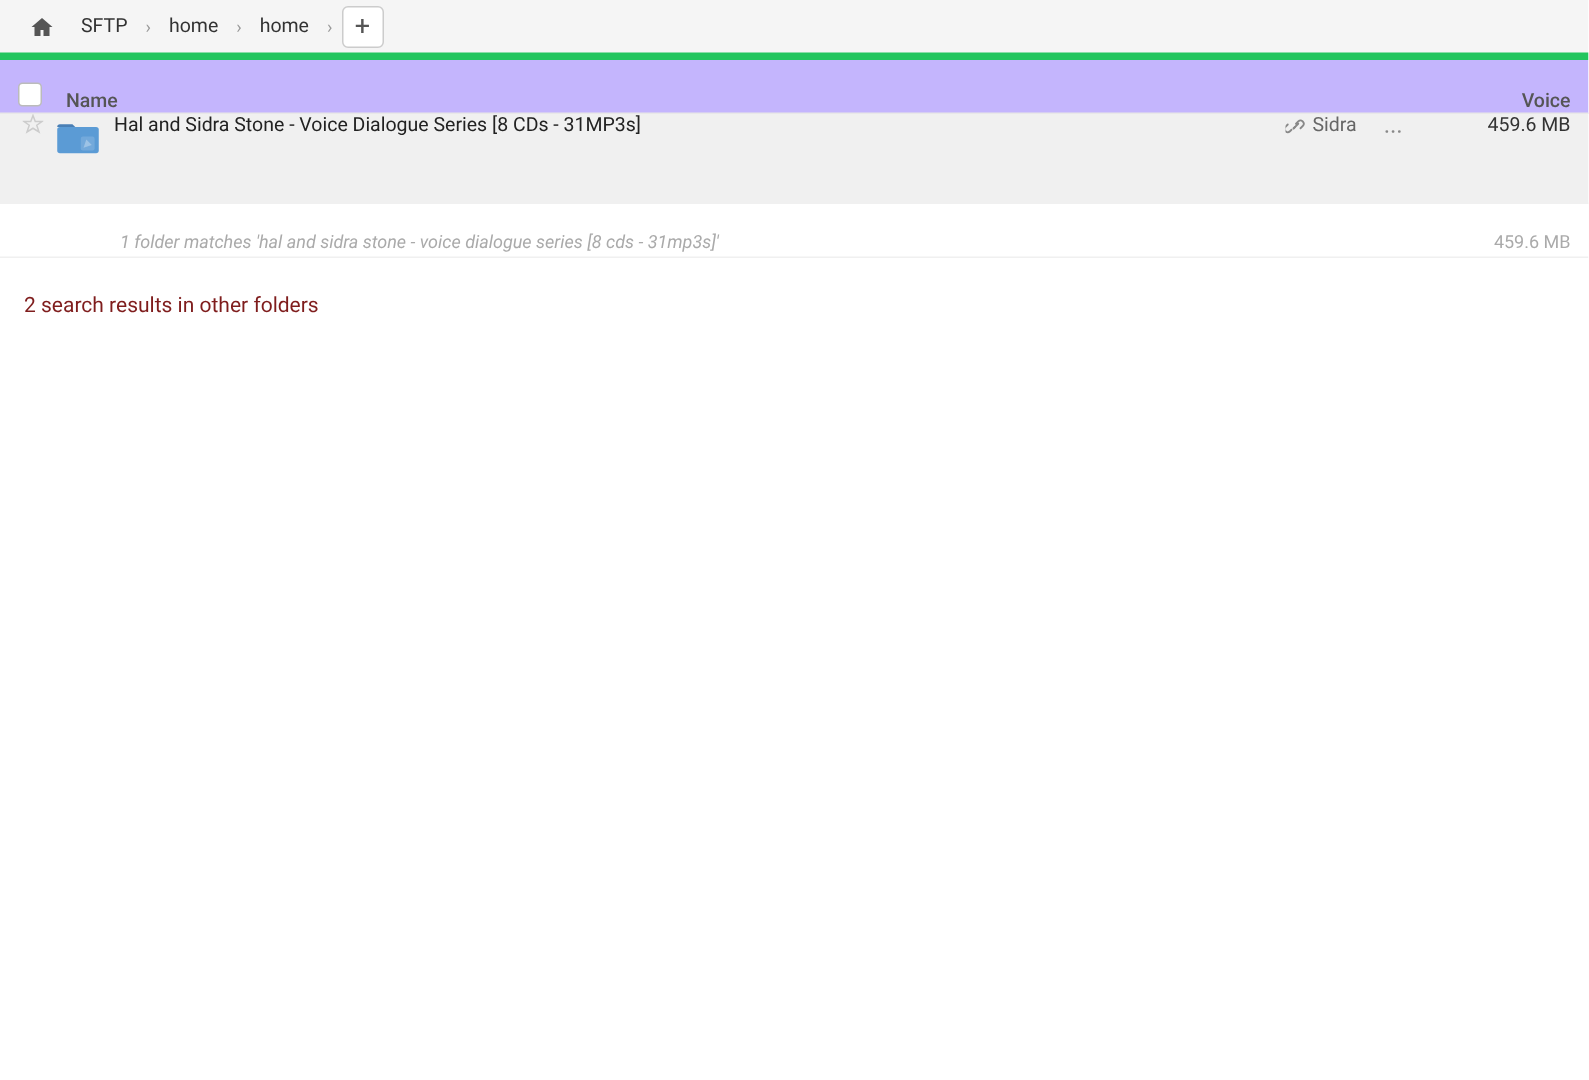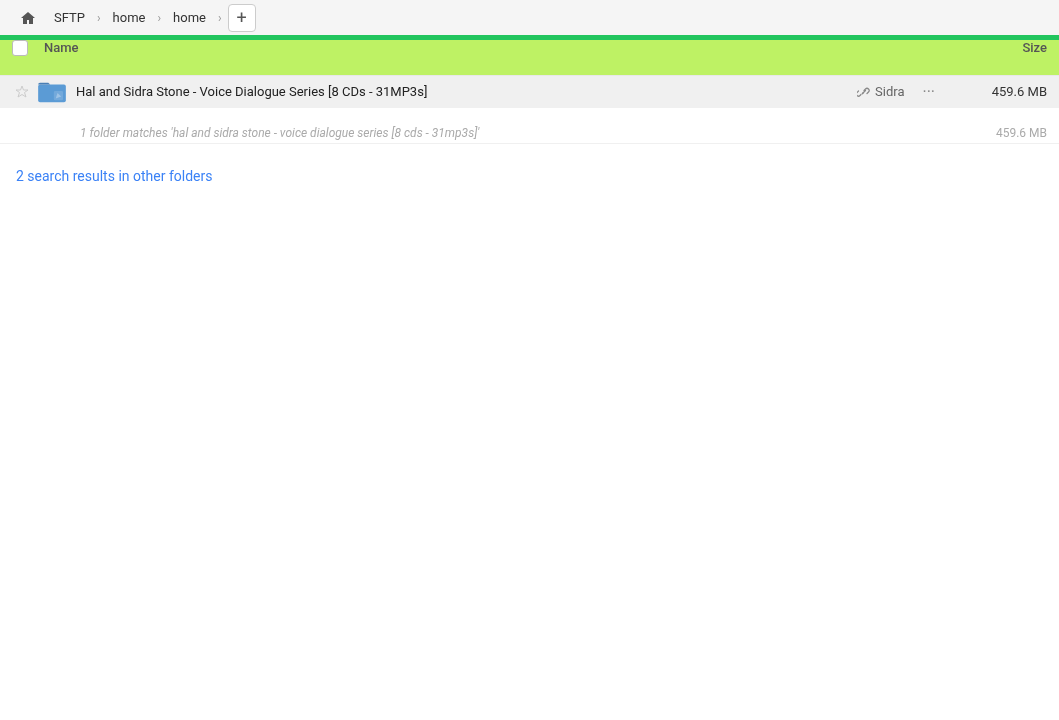--- a/index.html
+++ b/index.html
@@ -69,25 +69,25 @@
       color: #555;
       font-size: 18px;
       margin-left: 4px;
       border: 1px solid #ccc;
       background: #fff;
     }
 
     
     .column-header {
       display: flex;
-      align-items: flex-start;
+      align-items: flex-end;
       height: 36px;
       padding: 0 12px;
       border-bottom: 1px solid #e8e8e8;
-      background: #bef264;
+      background: #c4b5fd;
     }
 
     .col-checkbox {
       width: 24px;
       margin-right: 8px;
     }
 
     .col-name {
       flex: 1;
       font-size: 13px;
@@ -99,22 +99,22 @@
       width: 100px;
       text-align: right;
       font-size: 13px;
       color: #555;
       font-weight: 500;
     }
 
     
     .file-row {
       display: flex;
-      align-items: center;
-      height: 32px;
+      align-items: flex-start;
+      height: 60px;
       padding: 0 12px;
       border-bottom: 1px solid #f0f0f0;
       cursor: pointer;
       background: #fff;
     }
 
     .file-row.hovered {
       background: #f0f0f0;
     }
 
@@ -194,21 +194,21 @@
       color: #aaa;
     }
 
     
     .other-results {
       padding: 24px 16px 8px 16px;
     }
 
     .other-results-label {
       font-size: 14px;
-      color: #3b82f6;
+      color: #7f1d1d;
     }
 
     
     .checkbox {
       width: 16px;
       height: 16px;
       border: 1.5px solid #bbb;
       border-radius: 3px;
       background: #fff;
       display: inline-block;
@@ -246,21 +246,21 @@
   <div class="add-tab-btn">
     <span>+</span>
   </div>
 </div>
 
 <div class="column-header">
   <div class="col-checkbox">
     <span class="checkbox"></span>
   </div>
   <div class="col-name">Name</div>
-  <div class="col-size">Size</div>
+  <div class="col-size">Voice</div>
 </div>
 
 <div class="file-row hovered">
   <div class="row-star">
     <svg width="14" height="14" viewBox="0 0 14 14">
       <path d="M7 1l1.5 4H13l-3.5 2.5L11 12 7 9.5 3 12l1.5-4.5L1 5h4.5z" stroke="#ccc" stroke-width="1" fill="none"></path>
     </svg>
   </div>
 
   <div class="row-icon">

